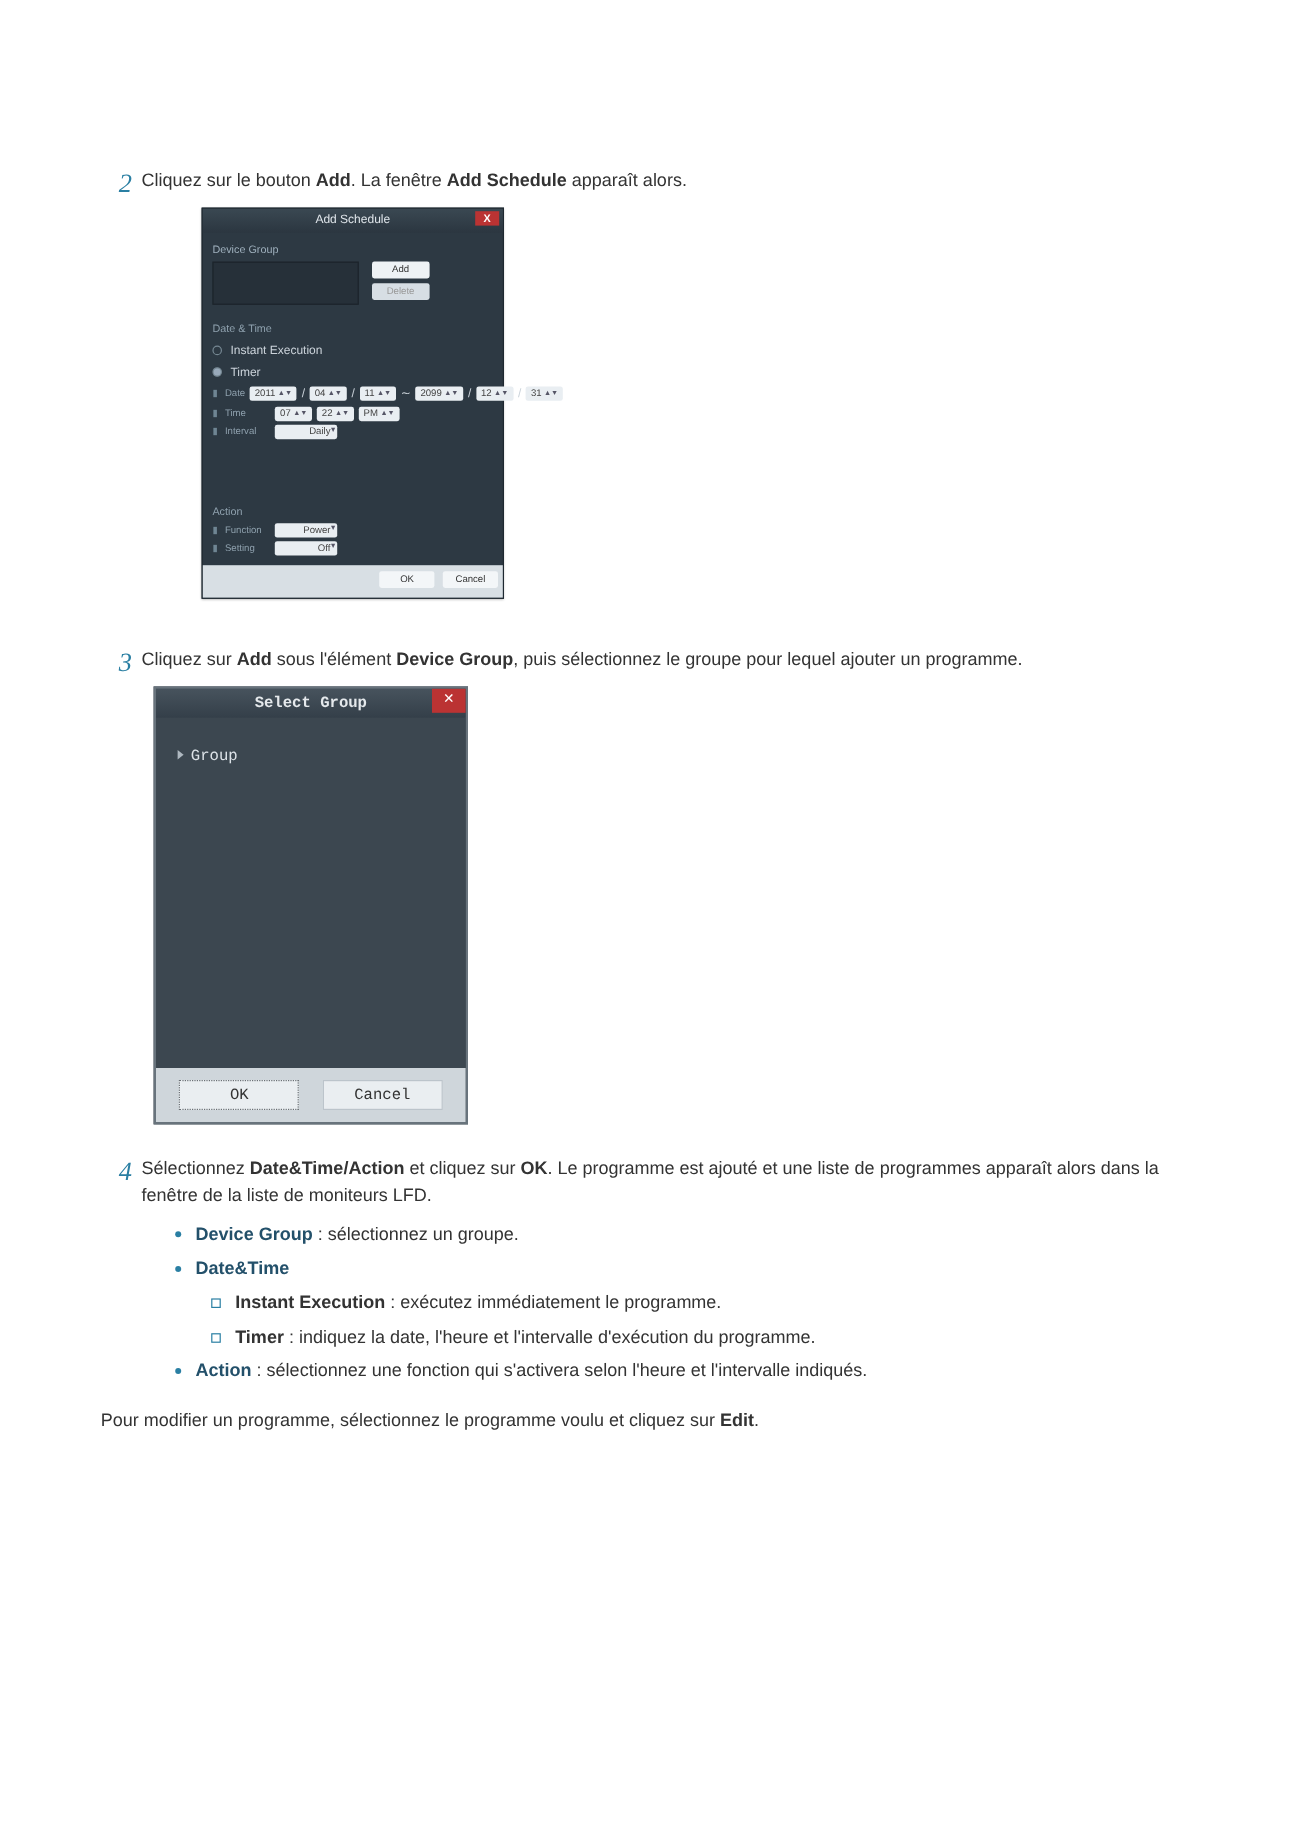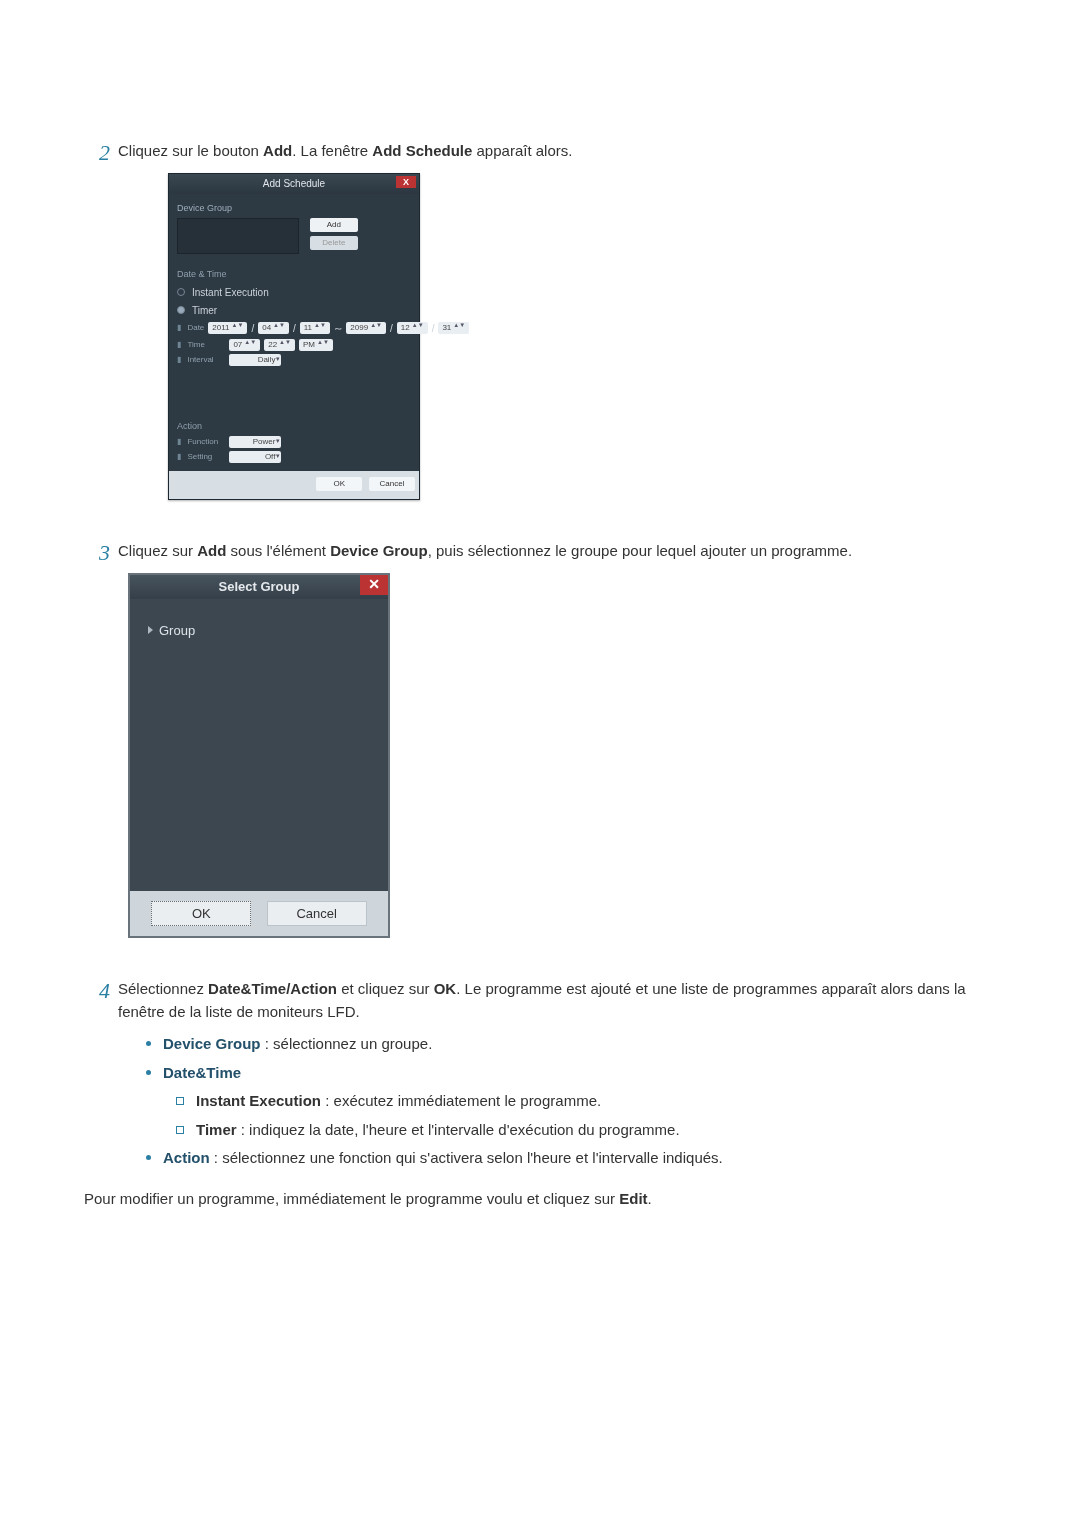--- a/index.html
+++ b/index.html
@@ -97,21 +97,21 @@
     border-radius: 2px;
     margin-bottom: 4px;
   }
   .mini-btn.disabled { color: #999; background: #d7dee4; }
   .sec-label { color: #8ea0ad; font-size: 9px; margin-top: 14px; }
   .field-row { margin-top: 3px; display: flex; align-items: center; gap: 4px; }
   .flabel { width: 38px; color: #8ea0ad; font-size: 8px; }
   .bullet { color:#6f8593; font-size:8px; margin-right:2px; }
   .spin {
     background:#e9eef2; color:#444; font-size:8px; padding:0 4px; border-radius:2px;
-    display:inline-flex; align-items:flex-start; gap:2px;
+    display:inline-flex; align-items:center; gap:2px;
   }
   .spin .arrows { font-size:6px; line-height:6px; color:#556; }
   .sel {
     background:#e9eef2; color:#444; font-size:8px; padding:0 6px 0 4px;
     border-radius:2px; position:relative; display:inline-block; min-width:42px;text-align:right;
   }
   .sel::after {
     content:"▾"; position:absolute; right:2px; top:0; font-size:7px; color:#556;
   }
   .radio-dot {
@@ -119,25 +119,26 @@
   }
   .radio-dot.on { background:#9ab; }
   .mw-footer {
     background:#d8dfe4; padding:4px; text-align:right;
   }
   .mw-footer .mini-btn { display:inline-block; width:46px; margin-left:4px; background:#f3f6f8; }
 
   
   .sg-win {
     width: 258px;
-    margin: 10px 0 30px 10px;
+    margin: 10px 0 16px 10px;
     border: 2px solid #68737c;
     background: #3a454e;
     font-size: 12px;
     color: #e5e9ec;
+    font-family: Liberation Mono, monospace;
   }
   .sg-title {
     background: linear-gradient(#47535d, #343f49);
     text-align:center;
     font-weight:bold;
     font-size:13px;
     line-height:24px;
     position:relative;
   }
   .sg-close {
@@ -357,16 +358,16 @@
         </div>
         <div class="brow">
           <span class="bdot-dot"></span>
           <div class="brow-text"><span class="hl">Action</span><span> : sélectionnez une fonction qui s'activera selon l'heure et l'intervalle indiqués.</span></div>
         </div>
       </div>
     </div>
   </div>
 
   <p class="para">
-    <span>Pour modifier un programme, immédiatement le programme voulu et cliquez sur </span><span class="bold-inline">Edit</span><span>.</span>
+    <span>Pour modifier un programme, sélectionnez le programme voulu et cliquez sur </span><span class="bold-inline">Edit</span><span>.</span>
   </p>
 
 </div>
 
 </body></html>

